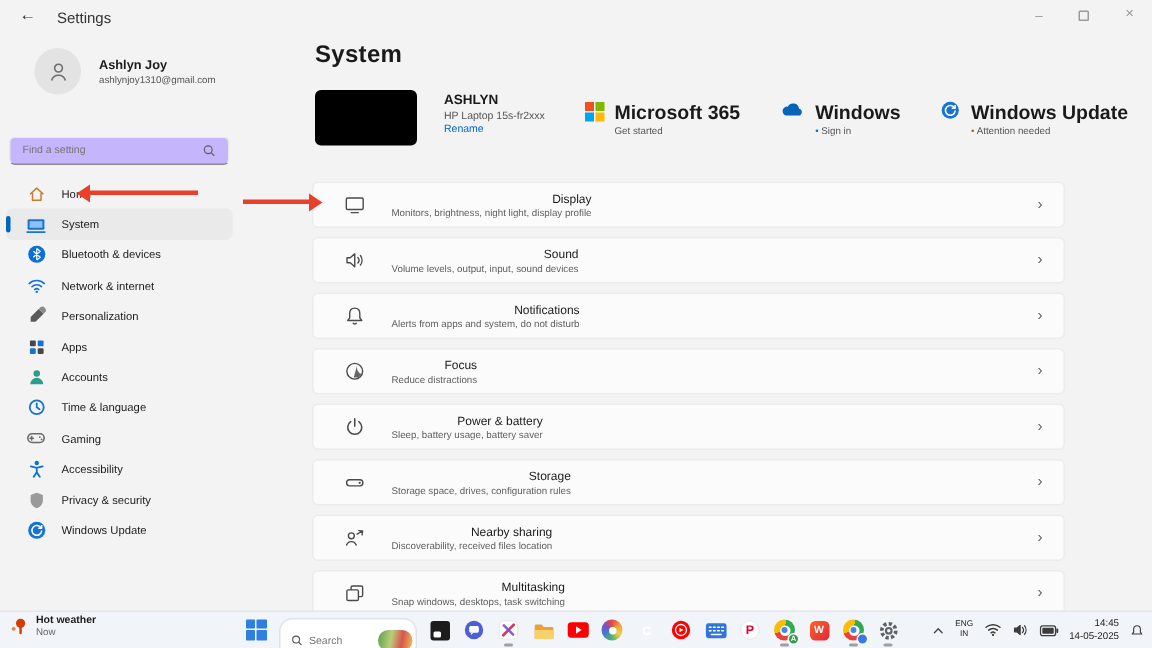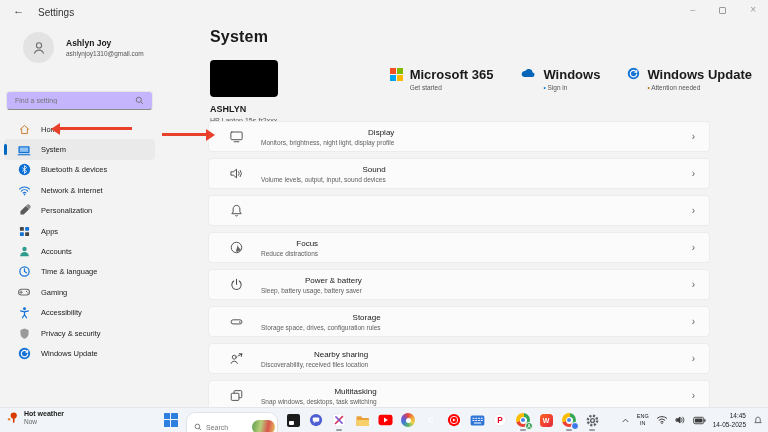--- a/index.html
+++ b/index.html
@@ -27,21 +27,21 @@
   .nav { position:absolute; top:97px; left:4px; width:151px; }
   .nav-item { height:20.4px; display:flex; align-items:center; gap:10px; padding-left:13px; border-radius:4px; position:relative; cursor:default; }
   .nav-item.selected { background:#eaeaea; }
   .sel-bar { position:absolute; left:0; top:4.5px; width:3px; height:11px; border-radius:2px; background:#0067c0; }
   .nicon { width:14px; height:14px; display:flex; align-items:center; justify-content:center; }
   .nlabel { font-size:7.5px; }
 
   
   .content { position:absolute; left:200px; top:22px; right:0; bottom:25px; }
   .page-title { position:absolute; left:10px; top:6px; font-size:16px; font-weight:bold; letter-spacing:.2px; }
-  .device-card { position:absolute; left:10px; top:38px; display:flex; gap:6px;flex-direction:column; }
+  .device-card { position:absolute; left:10px; top:38px; display:flex; gap:18px; }
   .thumb { width:68px; height:37px; background:#000; border-radius:4px; }
   .d-name { font-size:9px; font-weight:bold; margin-top:1px; }
   .d-model { font-size:7px; color:#555; margin-top:2.5px; }
   .d-rename { font-size:7px; color:#0067c0; margin-top:2.5px; cursor:pointer; }
   .status-row { position:absolute; right:16px; top:45px; display:flex; gap:27px; }
   .status-item { display:flex; gap:7px; align-items:flex-start; }
   .s-title { font-size:13px; font-weight:bold; }
   .s-sub { font-size:6.5px; color:#555; marg in-top:2px; margin-top:2px; }
   .dot-blue { color:#0078d4; }
   .dot-orange { color:#c06606; }
@@ -324,20 +324,24 @@
         </span>
       <span class="r-chev">›</span>
     </div>
     <div class="row">
       <span class="ricon">
           <svg width="15" height="15" viewBox="0 0 16 16" fill="none" stroke="#4a4a4a" stroke-width="1" stroke-linejoin="round">
             <path d="M8 2.6c-2.3 0-3.6 1.7-3.6 3.9v3L3 11.4h10l-1.4-1.9v-3c0-2.2-1.3-3.9-3.6-3.9z"></path>
             <path d="M6.7 13a1.4 1.4 0 0 0 2.6 0"></path>
           </svg>
         </span>
+      <span>
+          <div class="r-label">Notifications</div>
+          <div class="r-desc">Alerts from apps and system, do not disturb</div>
+        </span>
       <span class="r-chev">›</span>
     </div>
     <div class="row">
       <span class="ricon">
           <svg width="15" height="15" viewBox="0 0 16 16" fill="none" stroke="#4a4a4a" stroke-width="1">
             <circle cx="8" cy="8" r="5.6"></circle>
             <path d="M9.8 3.4a5 5 0 0 0 2.9 6.5 4.6 4.6 0 0 1-5.4 2.3" fill="#4a4a4a" stroke="none" opacity=".85"></path>
           </svg>
         </span>
       <span>

